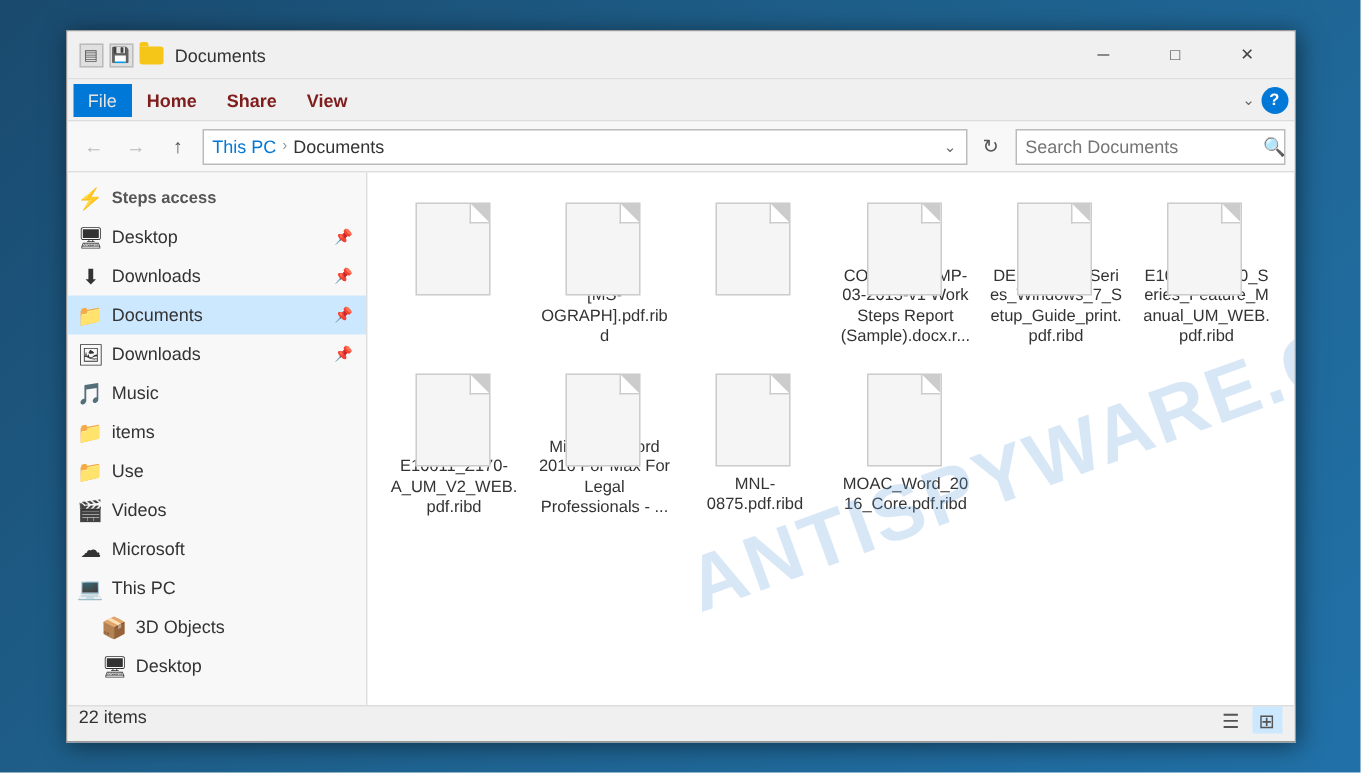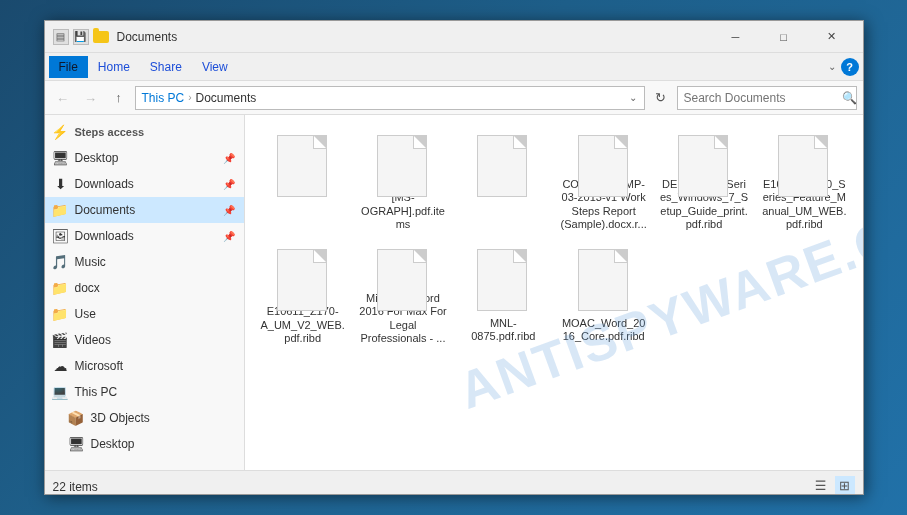--- a/index.html
+++ b/index.html
@@ -95,30 +95,31 @@
       height: 28px;
       background: #f0f0f0;
       display: flex;
       align-items: center;
       padding: 0 4px;
       border-bottom: 1px solid #ddd;
       flex-shrink: 0;
     }
     .menu-file {
       background: #0078d7;
-      color: #0f172a;
+      color: #e5e5e5;
       padding: 4px 10px;
       font-size: 12px;
       cursor: pointer;
     }
     .menu-item {
       padding: 4px 10px;
       font-size: 12px;
-      color: #1d4ed8;
-      cursor: pointer;
+      color: #7f1d1d;
+      cursor: pointer;
+      font-weight: bold;
     }
     .menu-chevron {
       margin-left: auto;
       display: flex;
       align-items: center;
       gap: 4px;
     }
     .help-btn {
       width: 18px;
       height: 18px;
@@ -310,21 +311,21 @@
       line-height: 1.2;
       word-break: break-word;
       max-width: 90px;
     }
     
     .statusbar {
       height: 24px;
       background: #f0f0f0;
       border-top: 1px solid #ddd;
       display: flex;
-      align-items: flex-end;
+      align-items: flex-start;
       padding: 0 8px;
       font-size: 12px;
       color: #333;
       flex-shrink: 0;
     }
     .statusbar-right {
       margin-left: auto;
       display: flex;
       gap: 4px;
     }
@@ -436,21 +437,21 @@
         <span class="si-icon">🖼</span>
         <span>Downloads</span>
         <span class="pin-icon">📌</span>
       </div>
       <div class="sidebar-item">
         <span class="si-icon">🎵</span>
         <span>Music</span>
       </div>
       <div class="sidebar-item">
         <span class="si-icon folder-y">📁</span>
-        <span>docx</span>
+        <span>items</span>
       </div>
       <div class="sidebar-item">
         <span class="si-icon folder-y">📁</span>
         <span>Use</span>
       </div>
       <div class="sidebar-item">
         <span class="si-icon">🎬</span>
         <span>Videos</span>
       </div>
       <div class="sidebar-item">
@@ -482,21 +483,21 @@
               </div>
           </div>
         </div>
 
         <div class="file-item">
           <div class="file-icon">
             <div class="page">
                 <div class="page-fold"></div>
               </div>
           </div>
-          <div class="file-name">[MS-OGRAPH].pdf.items</div>
+          <div class="file-name">[MS-OGRAPH].pdf.ribd</div>
         </div>
 
         <div class="file-item">
           <div class="file-icon">
             <div class="page">
                 <div class="page-fold"></div>
               </div>
           </div>
         </div>
 

